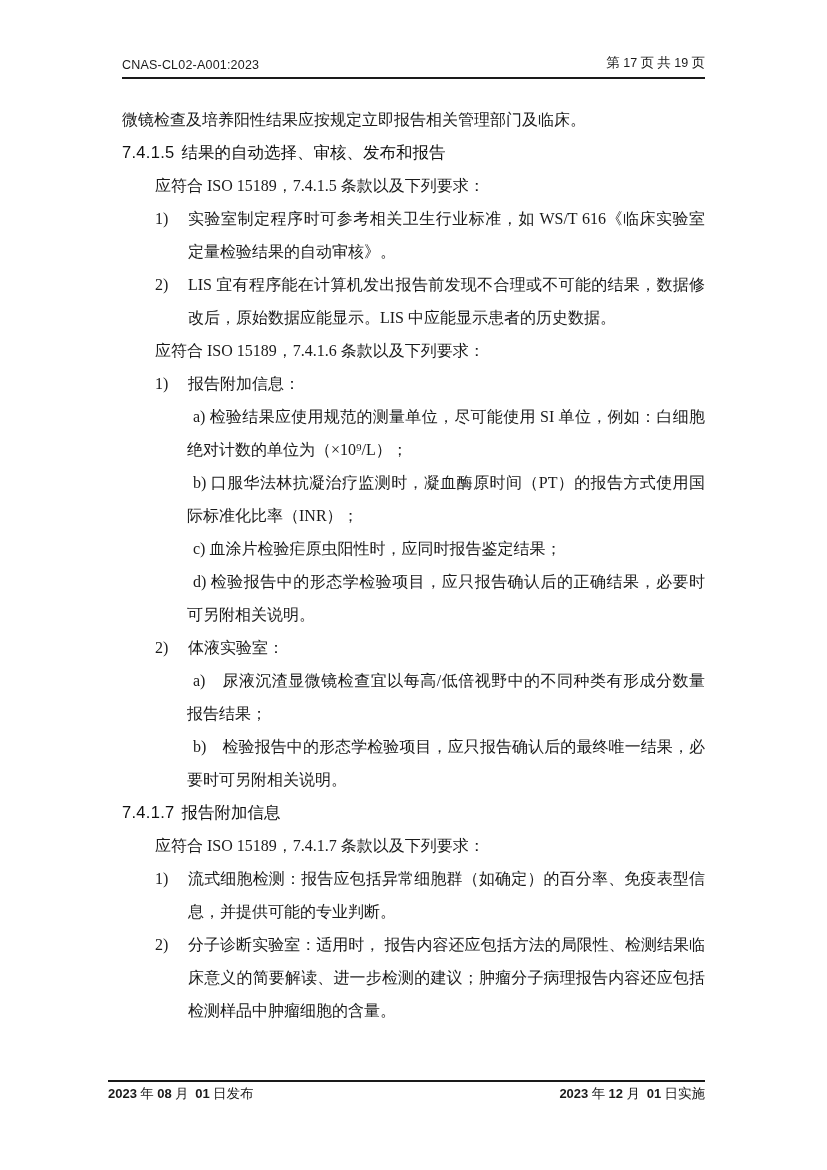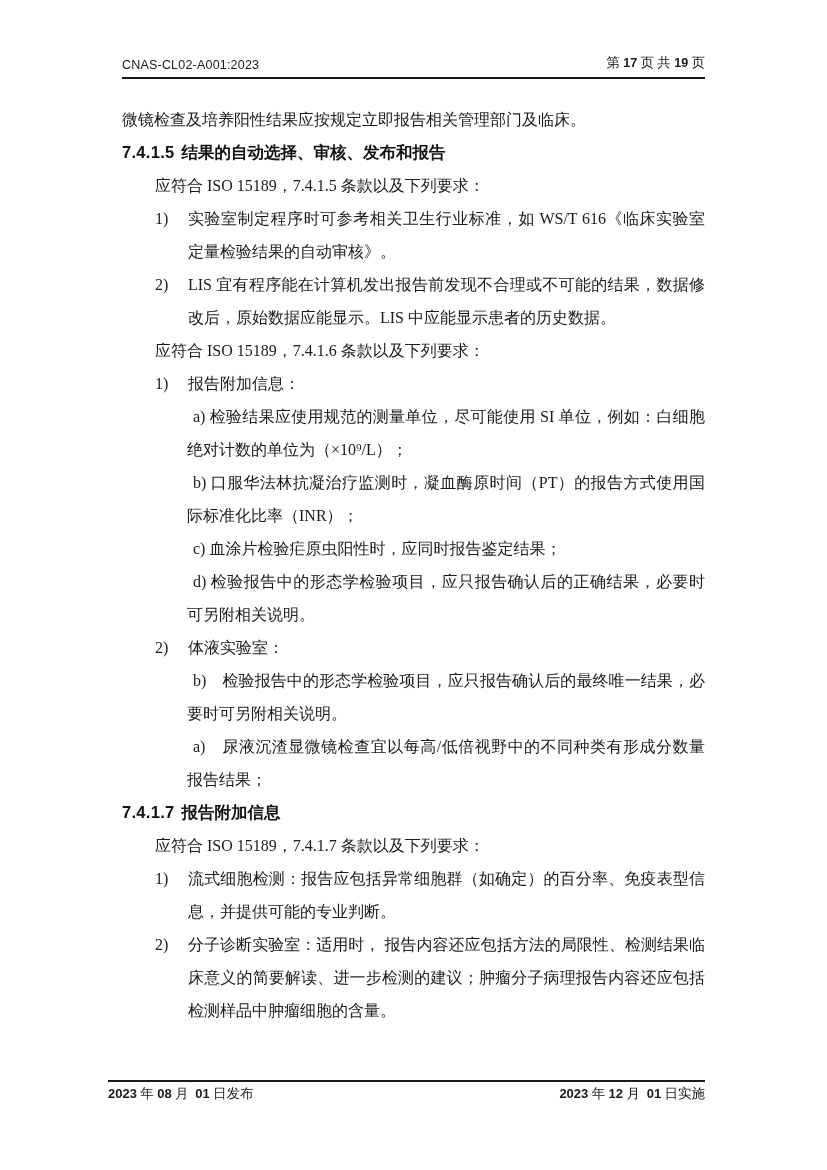--- a/index.html
+++ b/index.html
@@ -33,21 +33,21 @@
     letter-spacing: 0.2px;
     color: #1a1a1a;
   }
   .page-info {
     font-size: 13.5px;
     color: #1a1a1a;
     white-space: pre;
   }
   .page-info .num {
     font-family: "Liberation Sans", "DejaVu Sans", sans-serif;
-    font-weight: 700;
+    font-weight: 400;
     font-size: 12.5px;
   }
   .header-rule {
     position: absolute;
     left: 122px;
     right: 122px;
     top: 77px;
     height: 2px;
     background: #1a1a1a;
   }
@@ -59,21 +59,21 @@
     top: 103px;
     width: 583px;
     font-size: 16px;
     line-height: 33px;
     text-align: justify;
     color: #1a1a1a;
   }
   .para { text-indent: 0; }
   .sec {
     font-family: "Liberation Sans", "DejaVu Sans", sans-serif;
-    font-weight: 700;
+    font-weight: 400;
     font-size: 16.5px;
     line-height: 33px;
     text-align: left;
     color: #111;
   }
   .sec .sec-num { margin-right: 7px; letter-spacing: 0.3px; }
   .lead { text-indent: 33px; }
   .li { position: relative; padding-left: 66px; }
   .li .li-marker { position: absolute; left: 33px; top: 0; }
   .sub { margin-left: 65px; text-indent: 6px; }
@@ -117,22 +117,22 @@
     <div class="li"><span class="li-marker">1)</span><span class="li-text">实验室制定程序时可参考相关卫生行业标准，如 WS/T 616《临床实验室定量检验结果的自动审核》。</span></div>
     <div class="li"><span class="li-marker">2)</span><span class="li-text">LIS 宜有程序能在计算机发出报告前发现不合理或不可能的结果，数据修改后，原始数据应能显示。LIS 中应能显示患者的历史数据。</span></div>
 
     <p class="lead">应符合 ISO 15189，7.4.1.6 条款以及下列要求：</p>
     <div class="li"><span class="li-marker">1)</span><span class="li-text">报告附加信息：</span></div>
     <div class="sub">a) 检验结果应使用规范的测量单位，尽可能使用 SI 单位，例如：白细胞绝对计数的单位为（×10⁹/L）；</div>
     <div class="sub">b) 口服华法林抗凝治疗监测时，凝血酶原时间（PT）的报告方式使用国际标准化比率（INR）；</div>
     <div class="sub">c) 血涂片检验疟原虫阳性时，应同时报告鉴定结果；</div>
     <div class="sub">d) 检验报告中的形态学检验项目，应只报告确认后的正确结果，必要时可另附相关说明。</div>
     <div class="li"><span class="li-marker">2)</span><span class="li-text">体液实验室：</span></div>
+    <div class="sub">a)　尿液沉渣显微镜检查宜以每高/低倍视野中的不同种类有形成分数量报告结果；</div>
     <div class="sub">b)　检验报告中的形态学检验项目，应只报告确认后的最终唯一结果，必要时可另附相关说明。</div>
-    <div class="sub">a)　尿液沉渣显微镜检查宜以每高/低倍视野中的不同种类有形成分数量报告结果；</div>
 
     <h2 class="sec"><span class="sec-num">7.4.1.7</span><span>报告附加信息</span></h2>
     <p class="lead">应符合 ISO 15189，7.4.1.7 条款以及下列要求：</p>
     <div class="li"><span class="li-marker">1)</span><span class="li-text">流式细胞检测：报告应包括异常细胞群（如确定）的百分率、免疫表型信息，并提供可能的专业判断。</span></div>
     <div class="li"><span class="li-marker">2)</span><span class="li-text">分子诊断实验室：适用时， 报告内容还应包括方法的局限性、检测结果临床意义的简要解读、进一步检测的建议；肿瘤分子病理报告内容还应包括检测样品中肿瘤细胞的含量。</span></div>
 
   </main>
 
   <footer class="page-footer">
     <span><span class="num">2023</span><span> 年 </span><span class="num">08</span><span> 月  </span><span class="num">01</span><span> 日发布</span></span>

